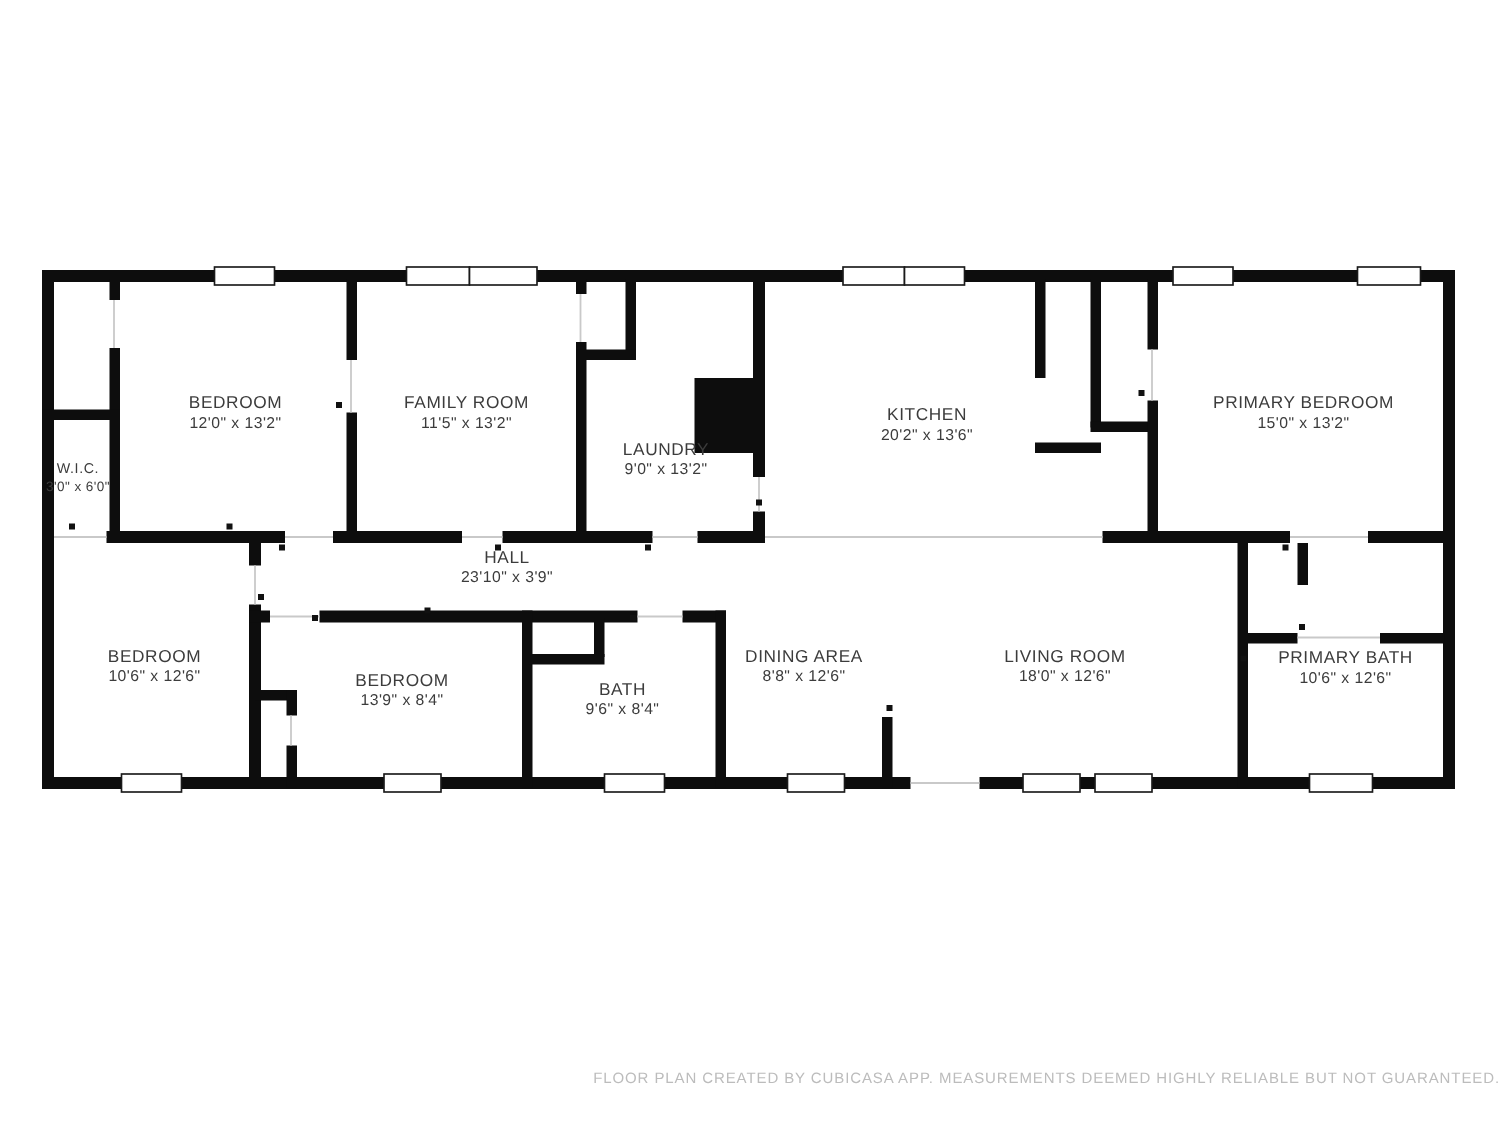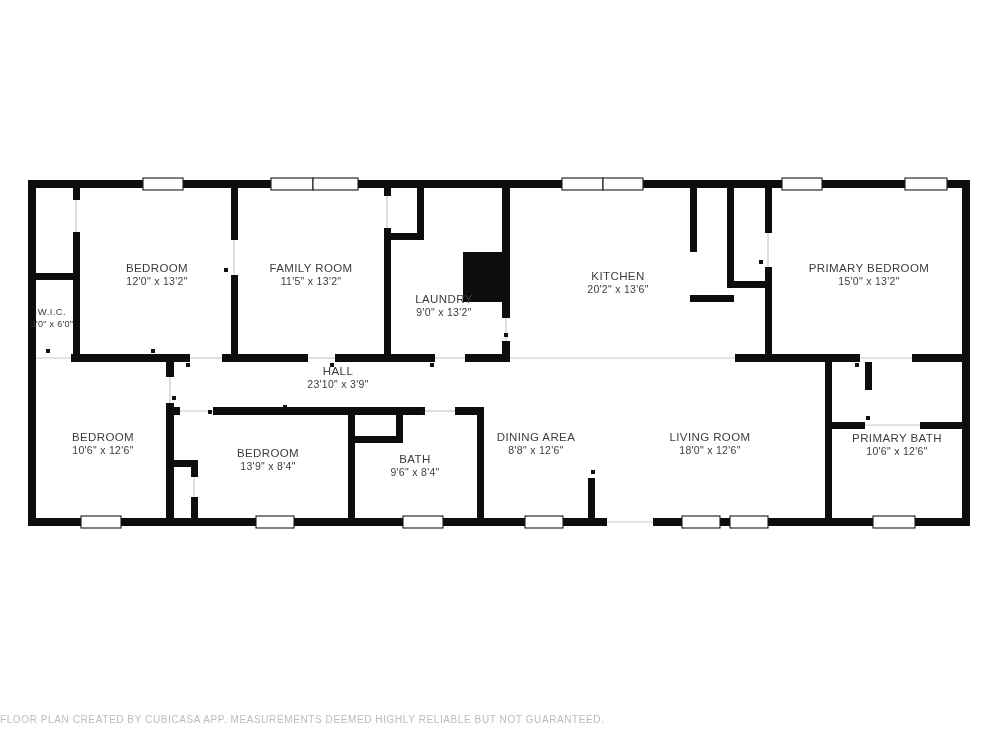--- a/index.html
+++ b/index.html
@@ -7,21 +7,21 @@
          font-family:"Liberation Sans", sans-serif;}
   svg text{font-family:"Liberation Sans", sans-serif;}
   .wall{fill:#0d0d0d;}
   .win{fill:#ffffff;stroke:#1a1a1a;stroke-width:1.1;}
   .thr{stroke:#c9c9c9;stroke-width:1.2;}
   .tick{fill:#111111;}
   .room-name{font-size:11.5px;fill:#3c3c3c;letter-spacing:.4px;text-anchor:middle;}
   .room-dims{font-size:10.5px;fill:#3c3c3c;letter-spacing:.3px;text-anchor:middle;}
   .room-name.small{font-size:9.5px;}
   .room-dims.small{font-size:9px;}
-  .disclaimer{position:absolute;left:0;right:0;top:714px;text-align:left;
+  .disclaimer{position:absolute;left:0;right:0;top:714px;text-align:right;
               color:#bcbcbc;font-size:10px;letter-spacing:.6px;}
   .logo{position:absolute;left:898px;top:704px;width:100px;height:46px;}
   .brand-text{font-family:"Liberation Serif", serif;font-size:25px;fill:#1e5c97;}
   .brand-sup{font-family:"Liberation Serif", serif;font-size:9.5px;fill:#5e7fa2;}
   .badge-line{font-size:3.6px;fill:#1e3a5f;font-weight:bold;letter-spacing:.1px;}
 </style>
 </head>
 <body>
 
 <div class="stage">

